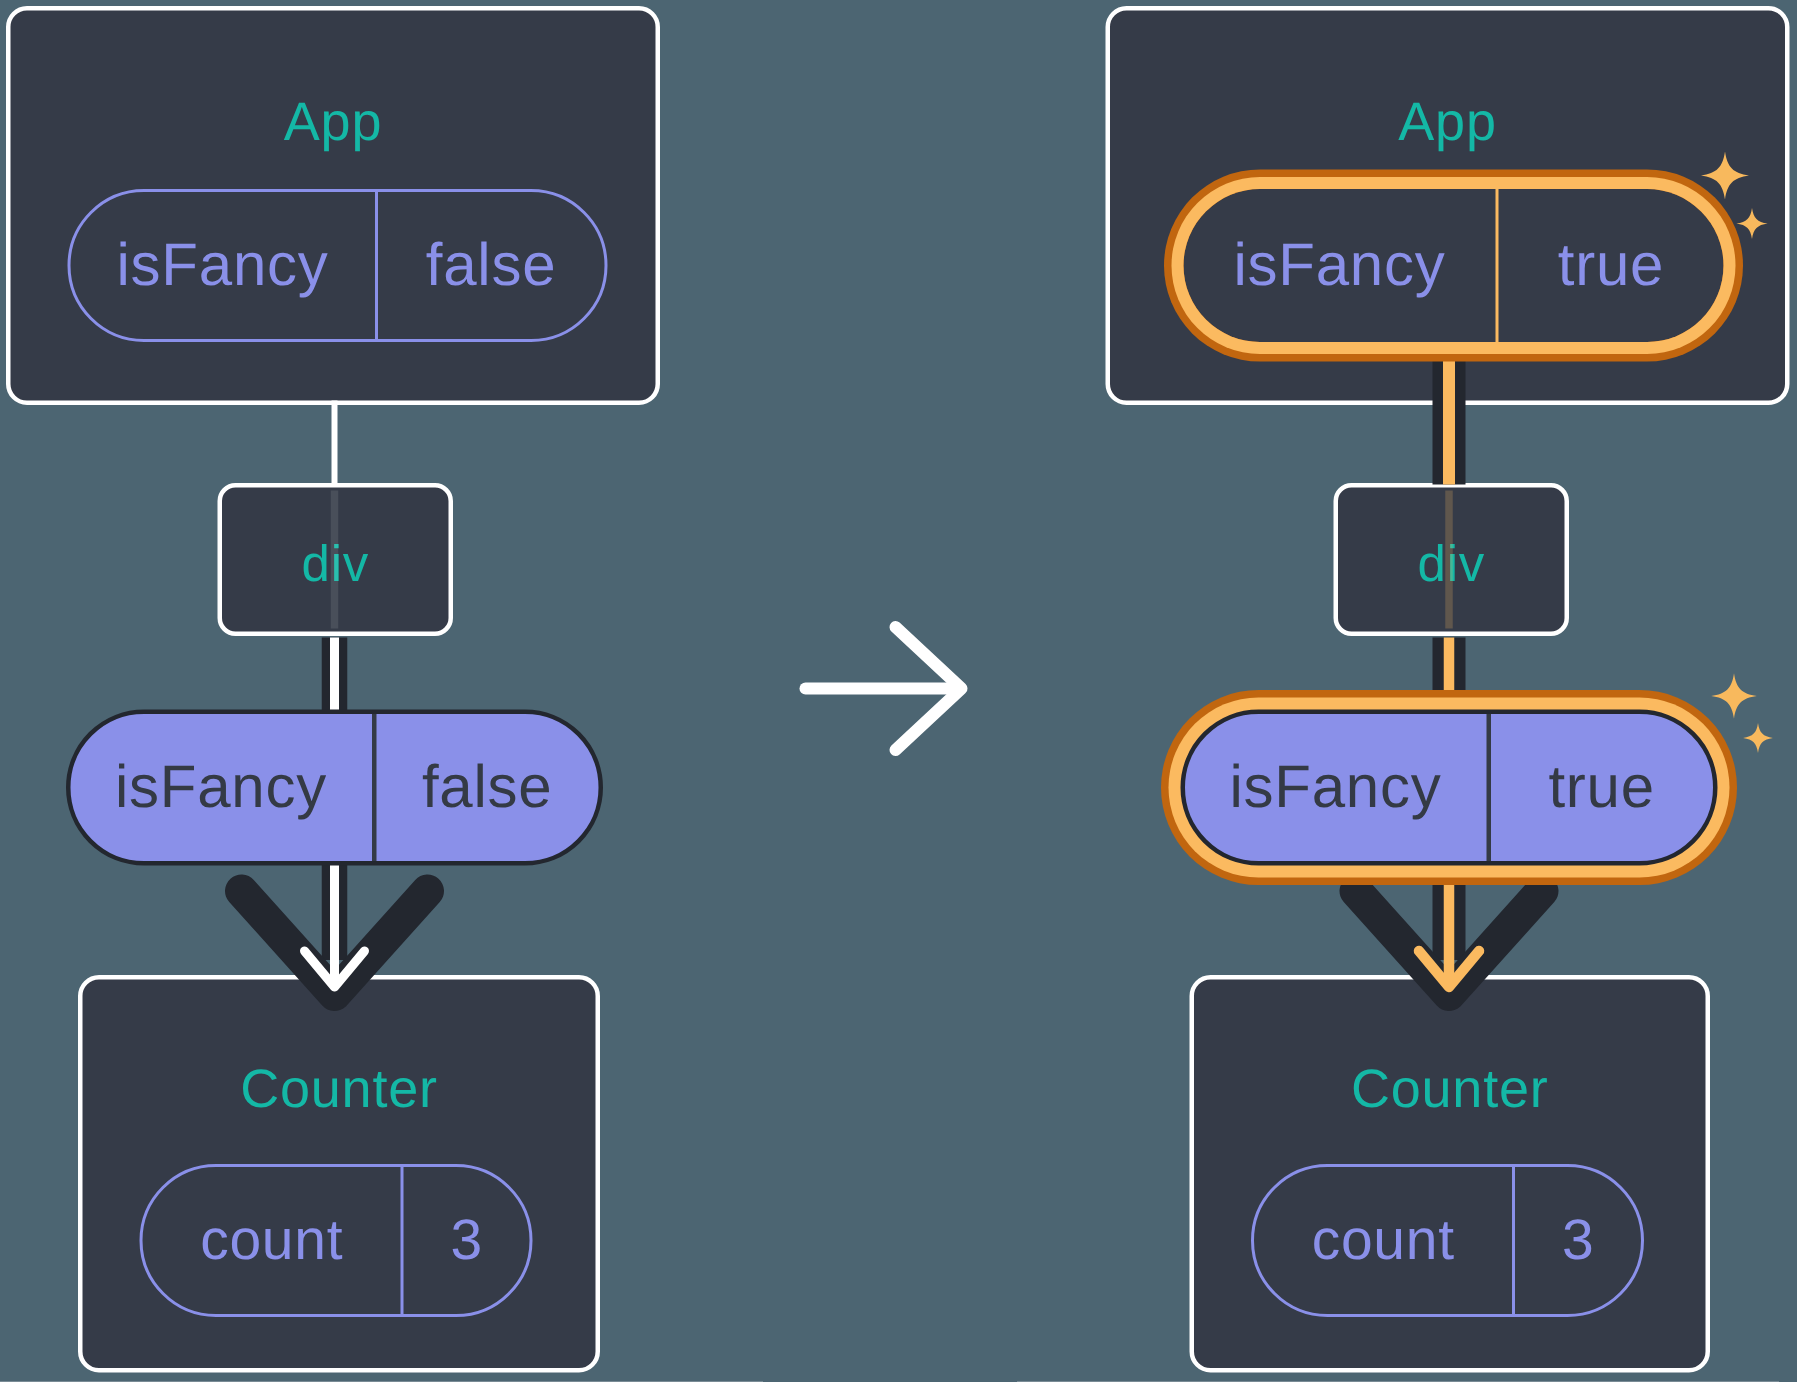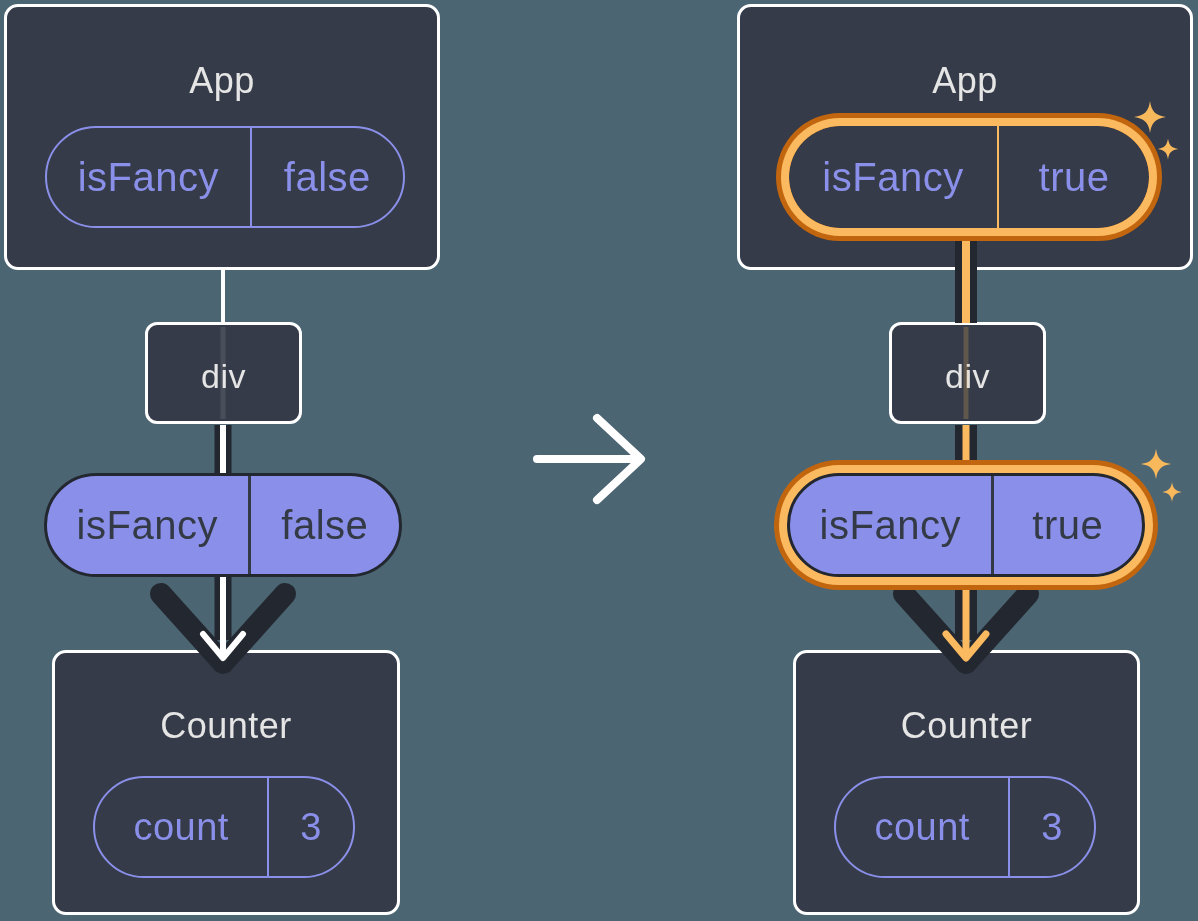--- a/index.html
+++ b/index.html
@@ -14,21 +14,21 @@
     font-family:"Liberation Sans", sans-serif;
   }
   .box{
     position:absolute; box-sizing:border-box;
     background:var(--box-fill);
     border:3.5px solid var(--box-border);
     border-radius:14px;
   }
   .box-title{
     position:absolute; left:0; right:0; text-align:center;
-    color:#e5e5e5; font-size:36px; line-height:48px; letter-spacing:.5px;
+    color:#14b8a6; font-size:36px; line-height:48px; letter-spacing:.5px;
   }
   .overlay{position:absolute; left:0; top:0; z-index:2; pointer-events:none;}
   .overlay-top{position:absolute; left:0; top:0; z-index:5; pointer-events:none;}
   .pill{
     position:absolute; z-index:3; box-sizing:border-box;
     display:flex; align-items:stretch; border-radius:60px;
   }
   .cell{
     display:flex; align-items:center; justify-content:center;
     font-size:40px; letter-spacing:.5px; box-sizing:border-box;

